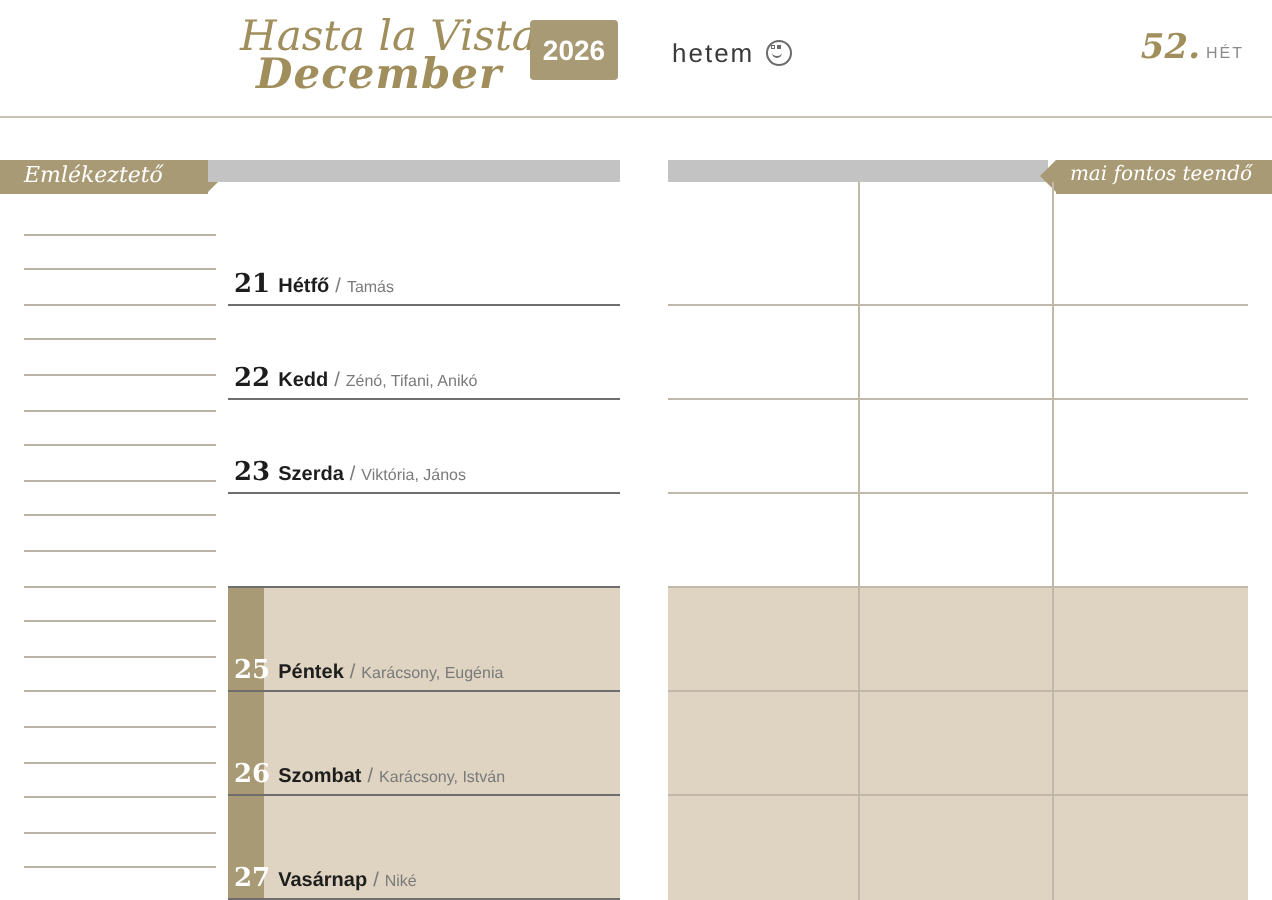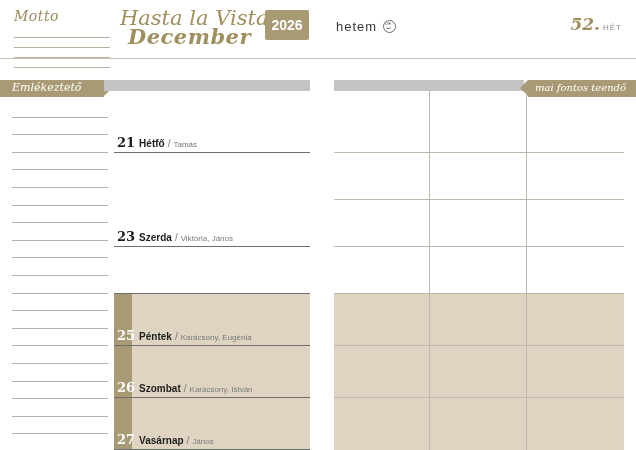--- a/index.html
+++ b/index.html
@@ -314,29 +314,20 @@
   }
   .grid .cell.shaded {
     background: #ded4c1;
   }
 </style>
 </head>
 <body>
 
 <div class="page">
 
-  <div class="motto">
-    <div class="motto-word">Motto</div>
-    <div class="motto-lines">
-      <div></div>
-      <div></div>
-      <div></div>
-      <div></div>
-    </div>
-  </div>
 
   <div class="hasta">Hasta la Vista</div>
   <div class="month">December</div>
   <div class="year-box">2026</div>
 
   <div class="hetem">
     <span>hetem</span><span class="smiley"></span>
   </div>
 
   <div class="weeknum">
@@ -382,20 +373,26 @@
     <div class="weekend-block"></div>
     <div class="weekend-tab"></div>
 
     <div class="day" style="top:0px; height:62px;">
       <div class="inner">
         <span class="dnum">21</span><span class="dname">Hétfő</span><span class="sep">/</span><span class="names">Tamás</span>
       </div>
       <div class="line"></div>
     </div>
 
+    <div class="day" style="top:62px; height:47px;">
+      <div class="inner">
+        <span class="dnum">22</span><span class="dname">Kedd</span><span class="sep">/</span><span class="names">Zénó, Tifani, Anikó</span>
+      </div>
+      <div class="line"></div>
+    </div>
 
     <div class="day" style="top:109px; height:47px;">
       <div class="inner">
         <span class="dnum">23</span><span class="dname">Szerda</span><span class="sep">/</span><span class="names">Viktória, János</span>
       </div>
       <div class="line"></div>
     </div>
 
     <div class="day" style="top:156px; height:47px;">
       <div class="line"></div>
@@ -410,21 +407,21 @@
 
     <div class="day shaded" style="top:255px; height:52px;">
       <div class="inner">
         <span class="dnum">26</span><span class="dname">Szombat</span><span class="sep">/</span><span class="names">Karácsony, István</span>
       </div>
       <div class="line"></div>
     </div>
 
     <div class="day shaded" style="top:307px; height:52px;">
       <div class="inner">
-        <span class="dnum">27</span><span class="dname">Vasárnap</span><span class="sep">/</span><span class="names">János</span>
+        <span class="dnum">27</span><span class="dname">Vasárnap</span><span class="sep">/</span><span class="names">Niké</span>
       </div>
       <div class="line"></div>
     </div>
   </div>
 
   <div class="grid">
 
     <div class="cell" style="left:0px;   top:0px;   width:96px; height:62px;"></div>
     <div class="cell" style="left:96px;  top:0px;   width:97px; height:62px;"></div>
     <div class="cell" style="left:193px; top:0px;   width:97px; height:62px; border-right:none;"></div>

